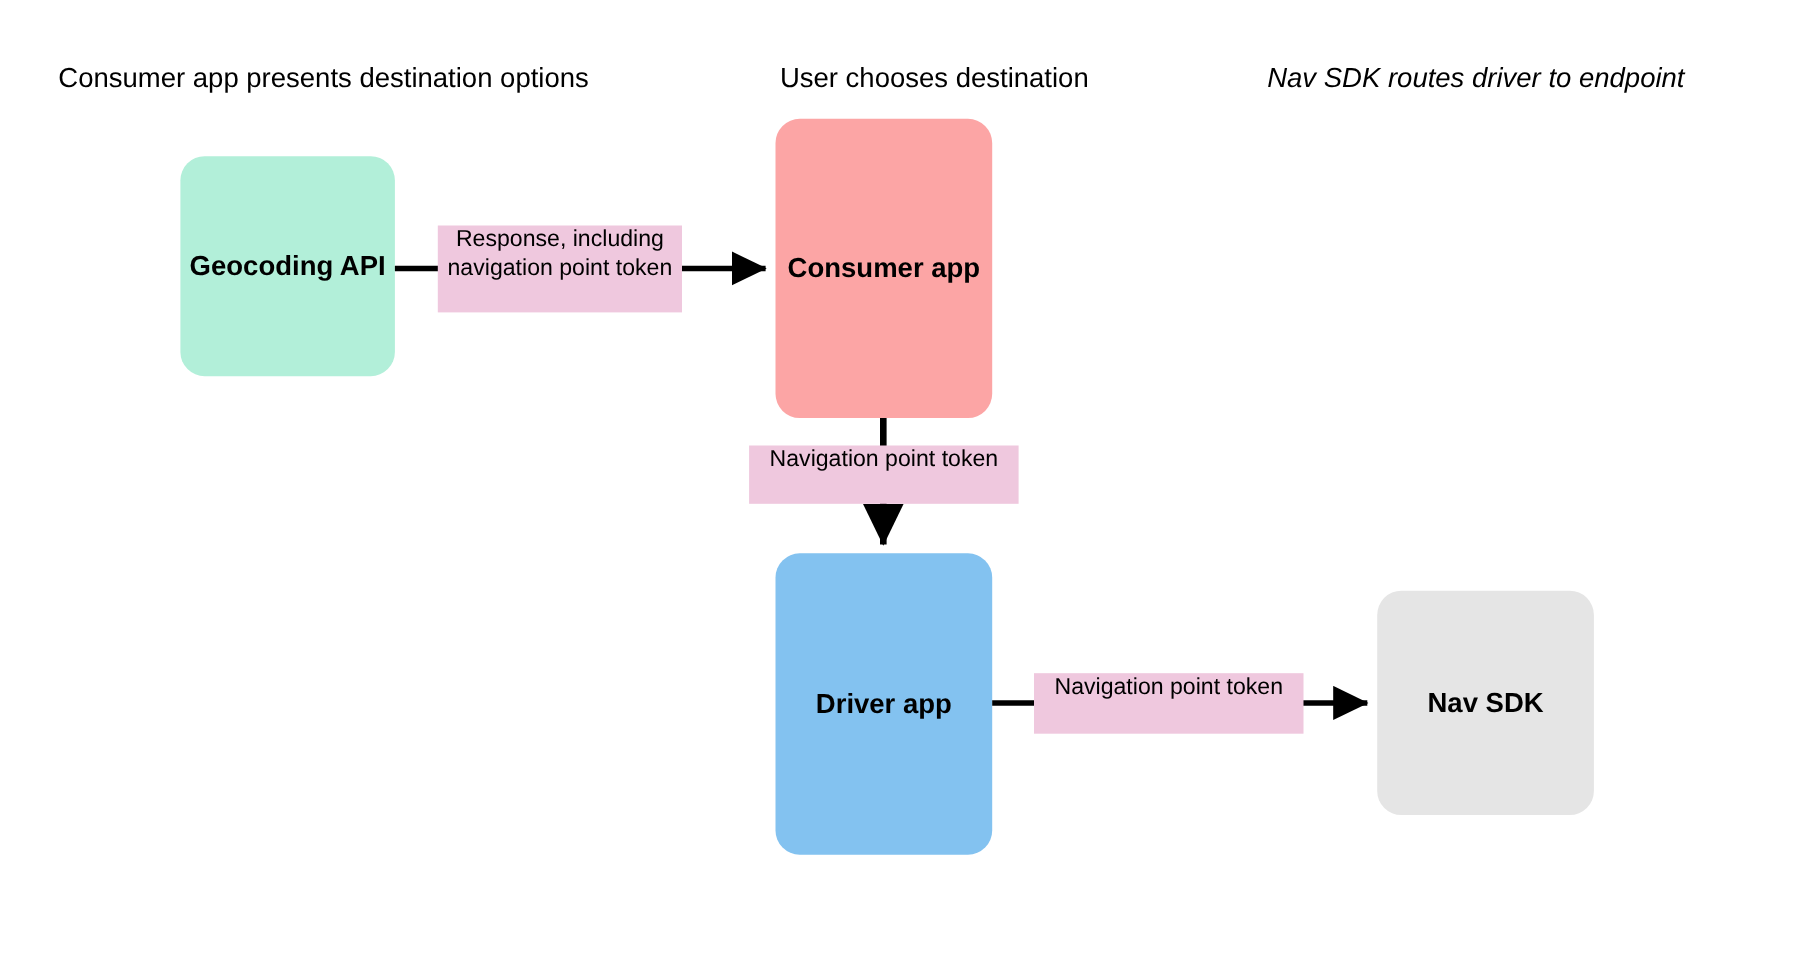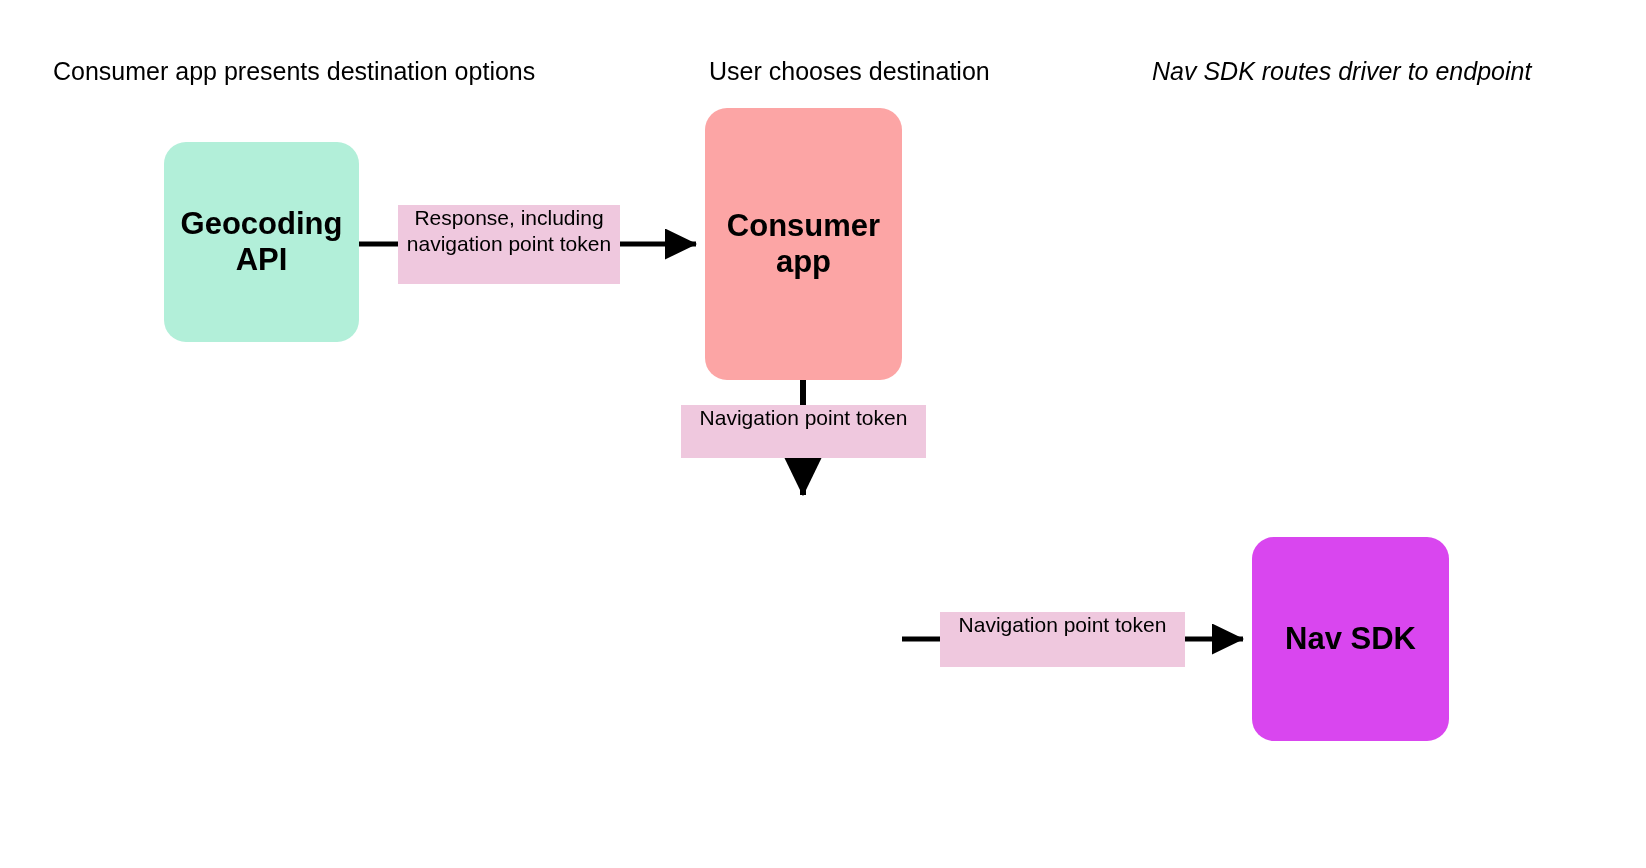--- a/index.html
+++ b/index.html
@@ -28,22 +28,21 @@
     line-height: 1.2;
     color: #000000;
     white-space: nowrap;
   }
   .node {
     position: absolute;
     border-radius: 22px;
     display: flex;
     align-items: center;
     justify-content: center;
-    text-align: center;
-    font-size: 31px;
+    font-size: 25px;
     font-weight: bold;
     color: #000000;
     box-sizing: border-box;
     padding: 4px 4px;
   }
   .edge-label {
     position: absolute;
     display: flex;
     justify-content: center;
     text-align: center;
@@ -95,22 +94,25 @@
   </svg>
 
   <div class="node" style="left:164px; top:142px; width:195px; height:200px; background:#b2efd9;">
     <span>Geocoding API</span>
   </div>
 
   <div class="node" style="left:705px; top:108px; width:197px; height:272px; background:#fca5a5;">
     <span>Consumer app</span>
   </div>
 
+  <div class="node" style="left:705px; top:503px; width:197px; height:274px; background:#83c2f0;">
+    <span>Driver app</span>
+  </div>
 
-  <div class="node" style="left:1252px; top:537px; width:197px; height:204px; background:#d946ef;">
+  <div class="node" style="left:1252px; top:537px; width:197px; height:204px; background:#e5e5e5;">
     <span>Nav SDK</span>
   </div>
 
   <div class="edge-label" style="left:398px; top:205px; width:222px; height:79px; background:#efc8de;">
     <span>Response, including navigation point token</span>
   </div>
 
   <div class="edge-label" style="left:681px; top:405px; width:245px; height:53px; background:#efc8de;">
     <span>Navigation point token</span>
   </div>

